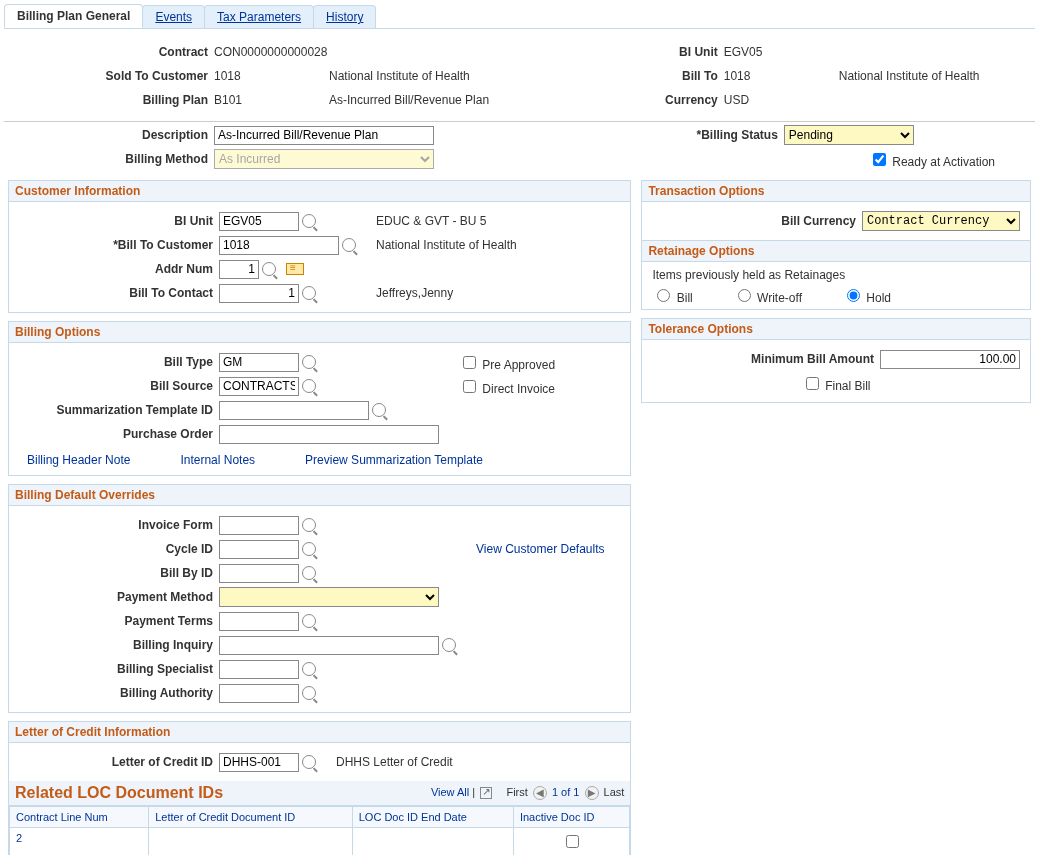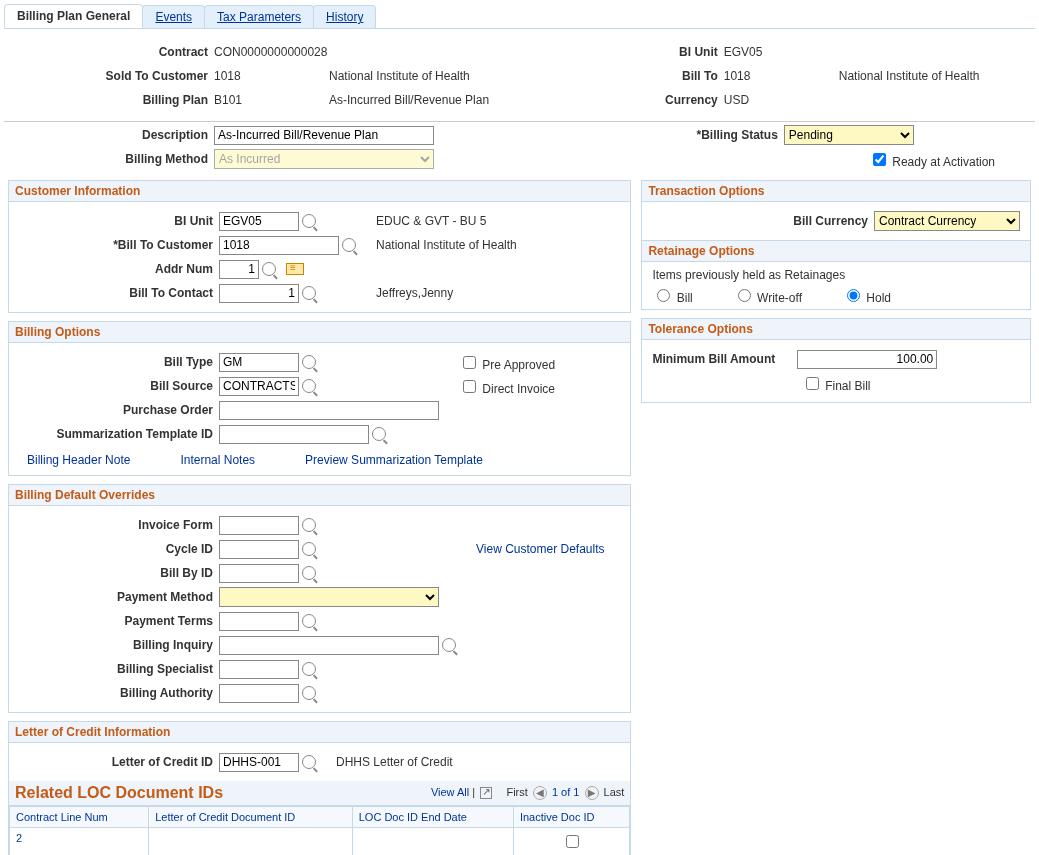--- a/index.html
+++ b/index.html
@@ -71,21 +71,21 @@
   input.sm   { width: 40px; text-align:right; }
   input.num  { width: 140px; text-align:right; }
   select {
     font-size: 12px;
     border: 1px solid #888;
     height: 20px;
     background:#fef9c3;
   }
   select.wide { width: 220px; }
   select.med  { width: 130px; }
-  select.lg   { width: 146px; }
+  select.lg   { width: 158px; font-family: Liberation Mono, monospace; }
   .section {
     border: 1px solid #c6d9e9;
     margin-bottom: 8px;
   }
   .section-hdr {
     background: #eef4fa;
     color: #c45b17;
     font-weight: bold;
     padding: 3px 6px;
     border-bottom: 1px solid #c6d9e9;
@@ -278,27 +278,27 @@
               <div class="lbl">Bill Type</div>
               <input type="text" class="med" value="GM" style="">
               <span class="lookup-icon"></span>
             </div>
             <div class="frow">
               <div class="lbl">Bill Source</div>
               <input type="text" class="med" value="CONTRACTS" style="">
               <span class="lookup-icon"></span>
             </div>
             <div class="frow">
+              <div class="lbl">Summarization Template ID</div>
+              <input type="text" style="width: 150px;" value="">
+              <span class="lookup-icon"></span>
+            </div>
+            <div class="frow">
               <div class="lbl">Purchase Order</div>
               <input type="text" class="wide" value="" style="">
-            </div>
-            <div class="frow">
-              <div class="lbl">Summarization Template ID</div>
-              <input type="text" style="width: 150px;" value="">
-              <span class="lookup-icon"></span>
             </div>
           </div>
           <div style="flex:0.8">
             <div class="frow">
                 <label><input type="checkbox" style=""> <span>Pre Approved</span></label>
               </div>
             <div class="frow">
                 <label><input type="checkbox" style=""> <span>Direct Invoice</span></label>
               </div>
           </div>
@@ -422,21 +422,21 @@
       <div class="radio-row">
         <label><input type="radio" name="ret" style=""> <span>Bill</span></label>
         <label><input type="radio" name="ret" style=""> <span>Write-off</span></label>
         <label><input type="radio" name="ret" checked="" style=""> <span>Hold</span></label>
       </div>
     </div>
 
     <div class="section">
       <div class="section-hdr">Tolerance Options</div>
       <div class="section-body">
-        <div class="frow" style="gap:16px;">
+        <div class="frow" style="justify-content:flex-end;">
           <div style="font-weight:bold; padding-right:6px;">Minimum Bill Amount</div>
           <input type="text" class="num" value="100.00" style="">
         </div>
         <div class="frow" style="justify-content:center;">
           <label><input type="checkbox" style=""> <span>Final Bill</span></label>
         </div>
       </div>
     </div>
   </div>
 </div>

